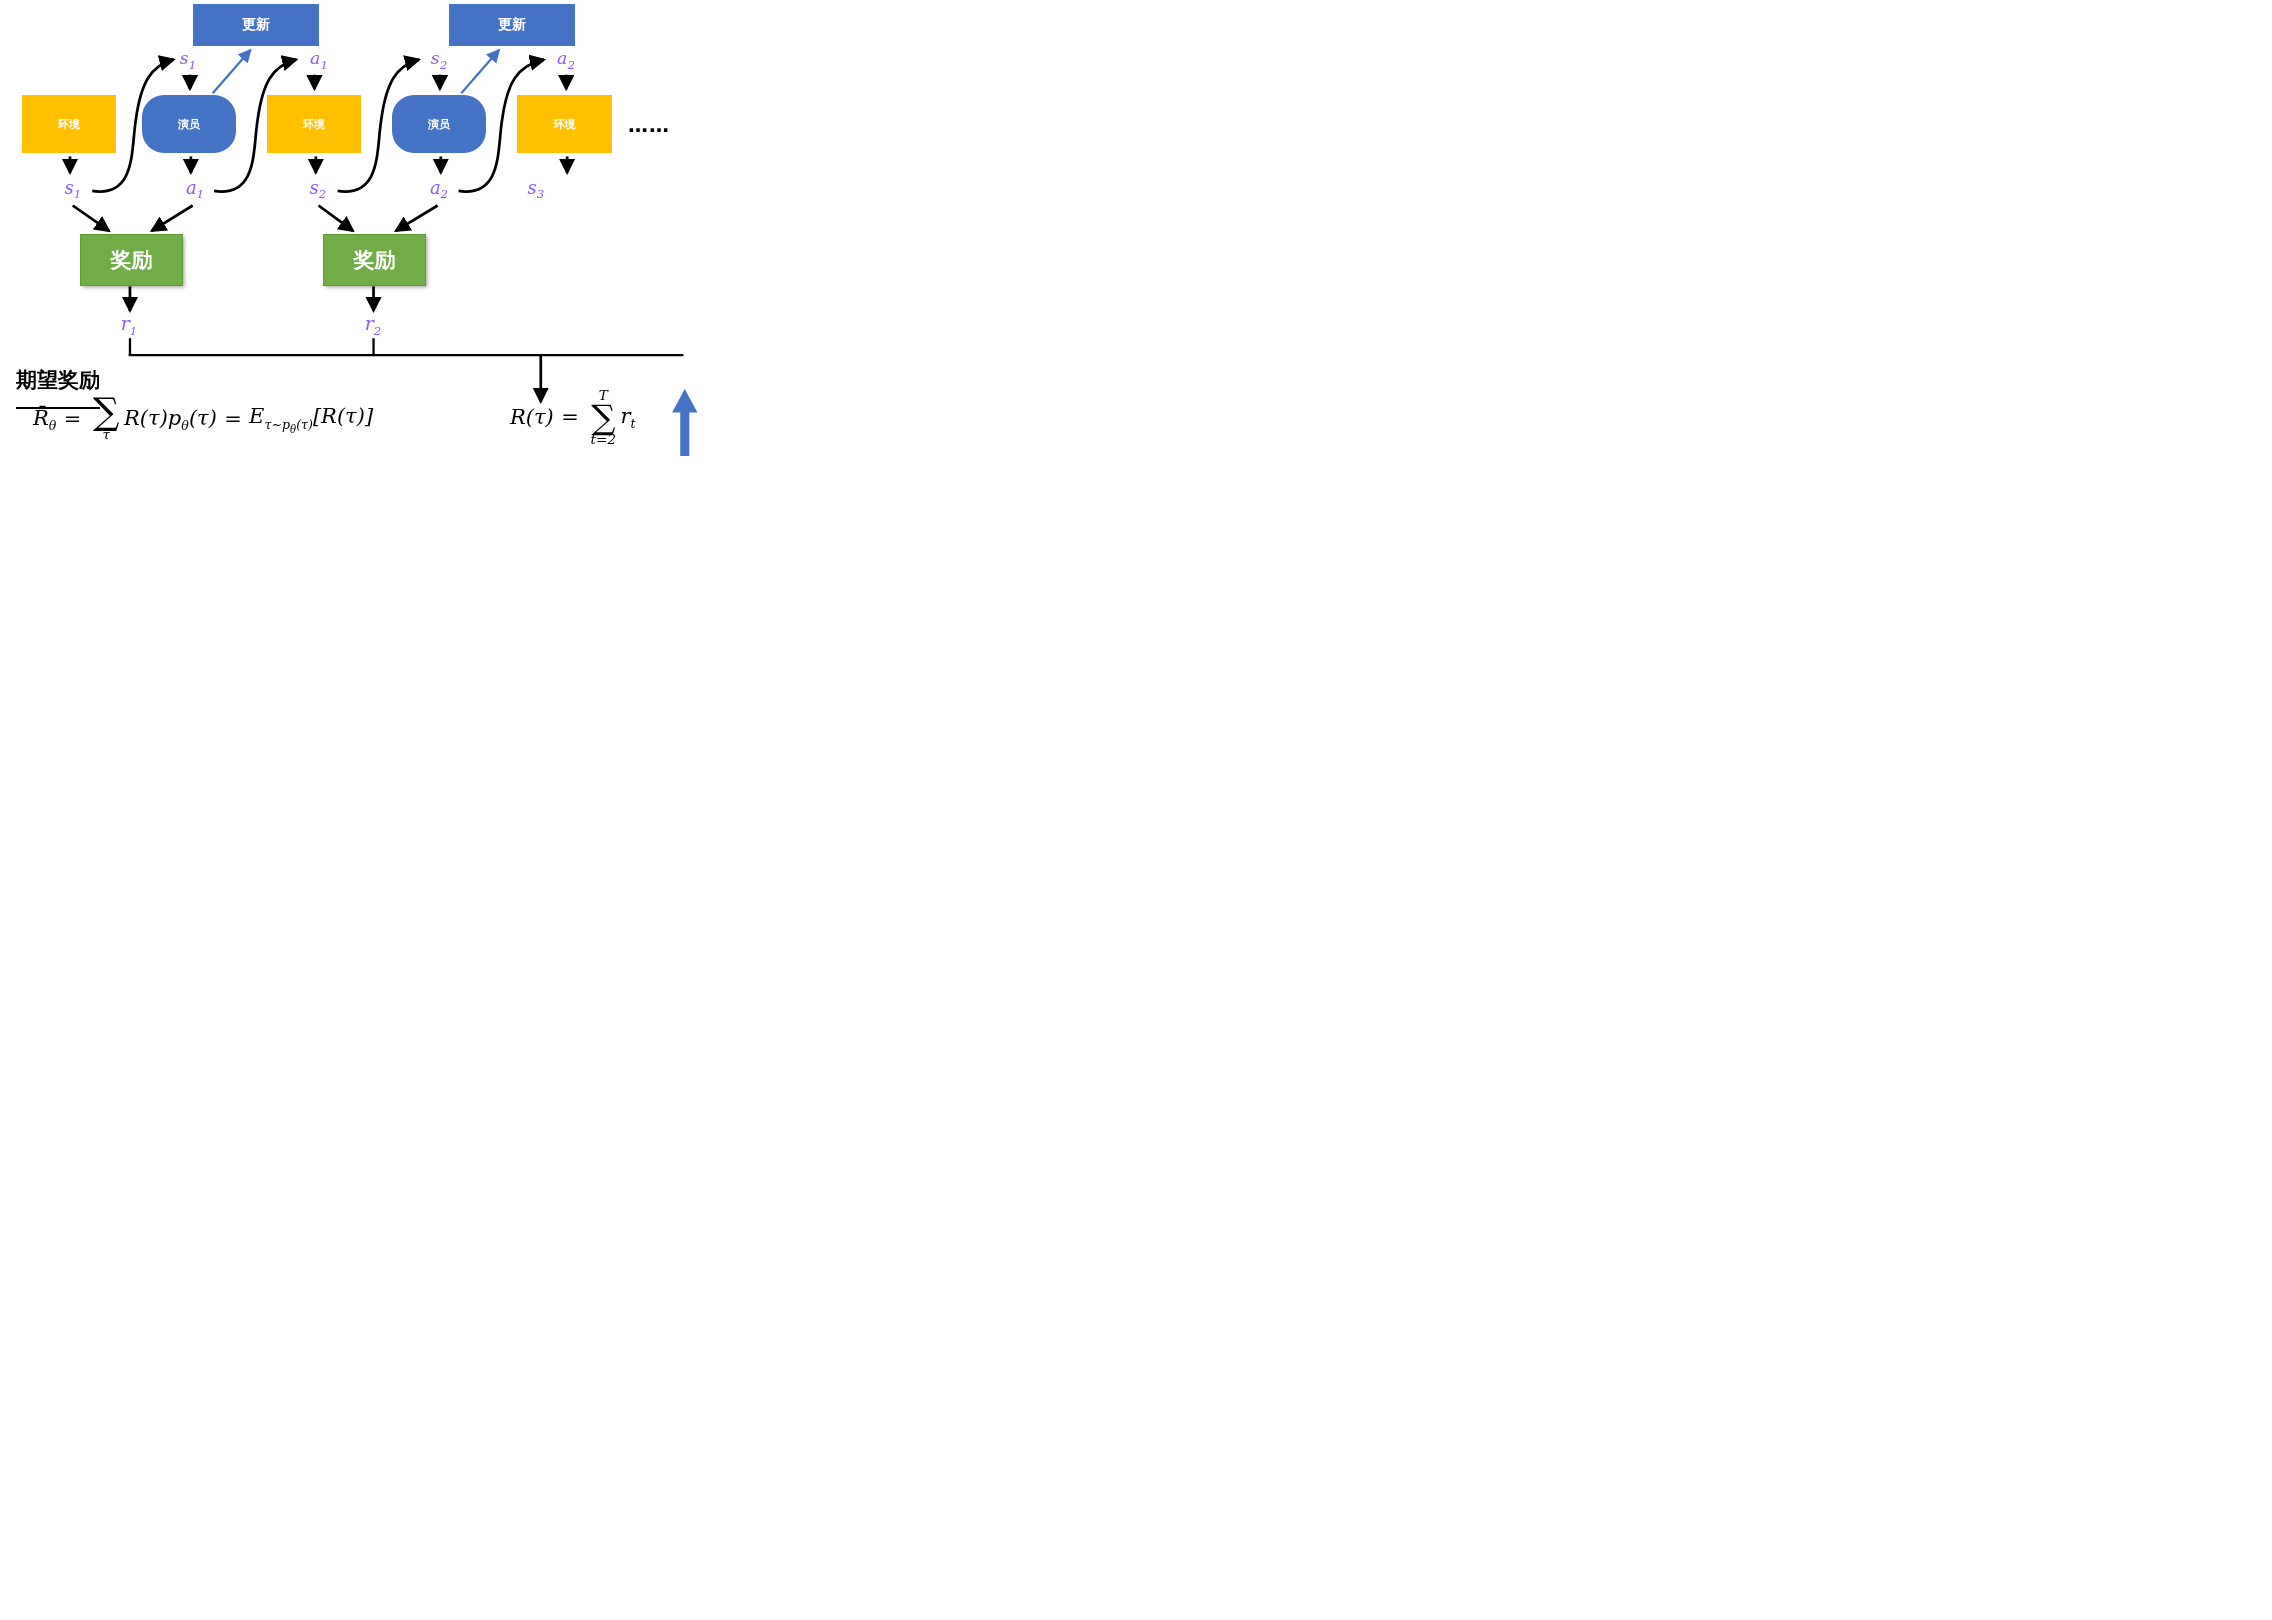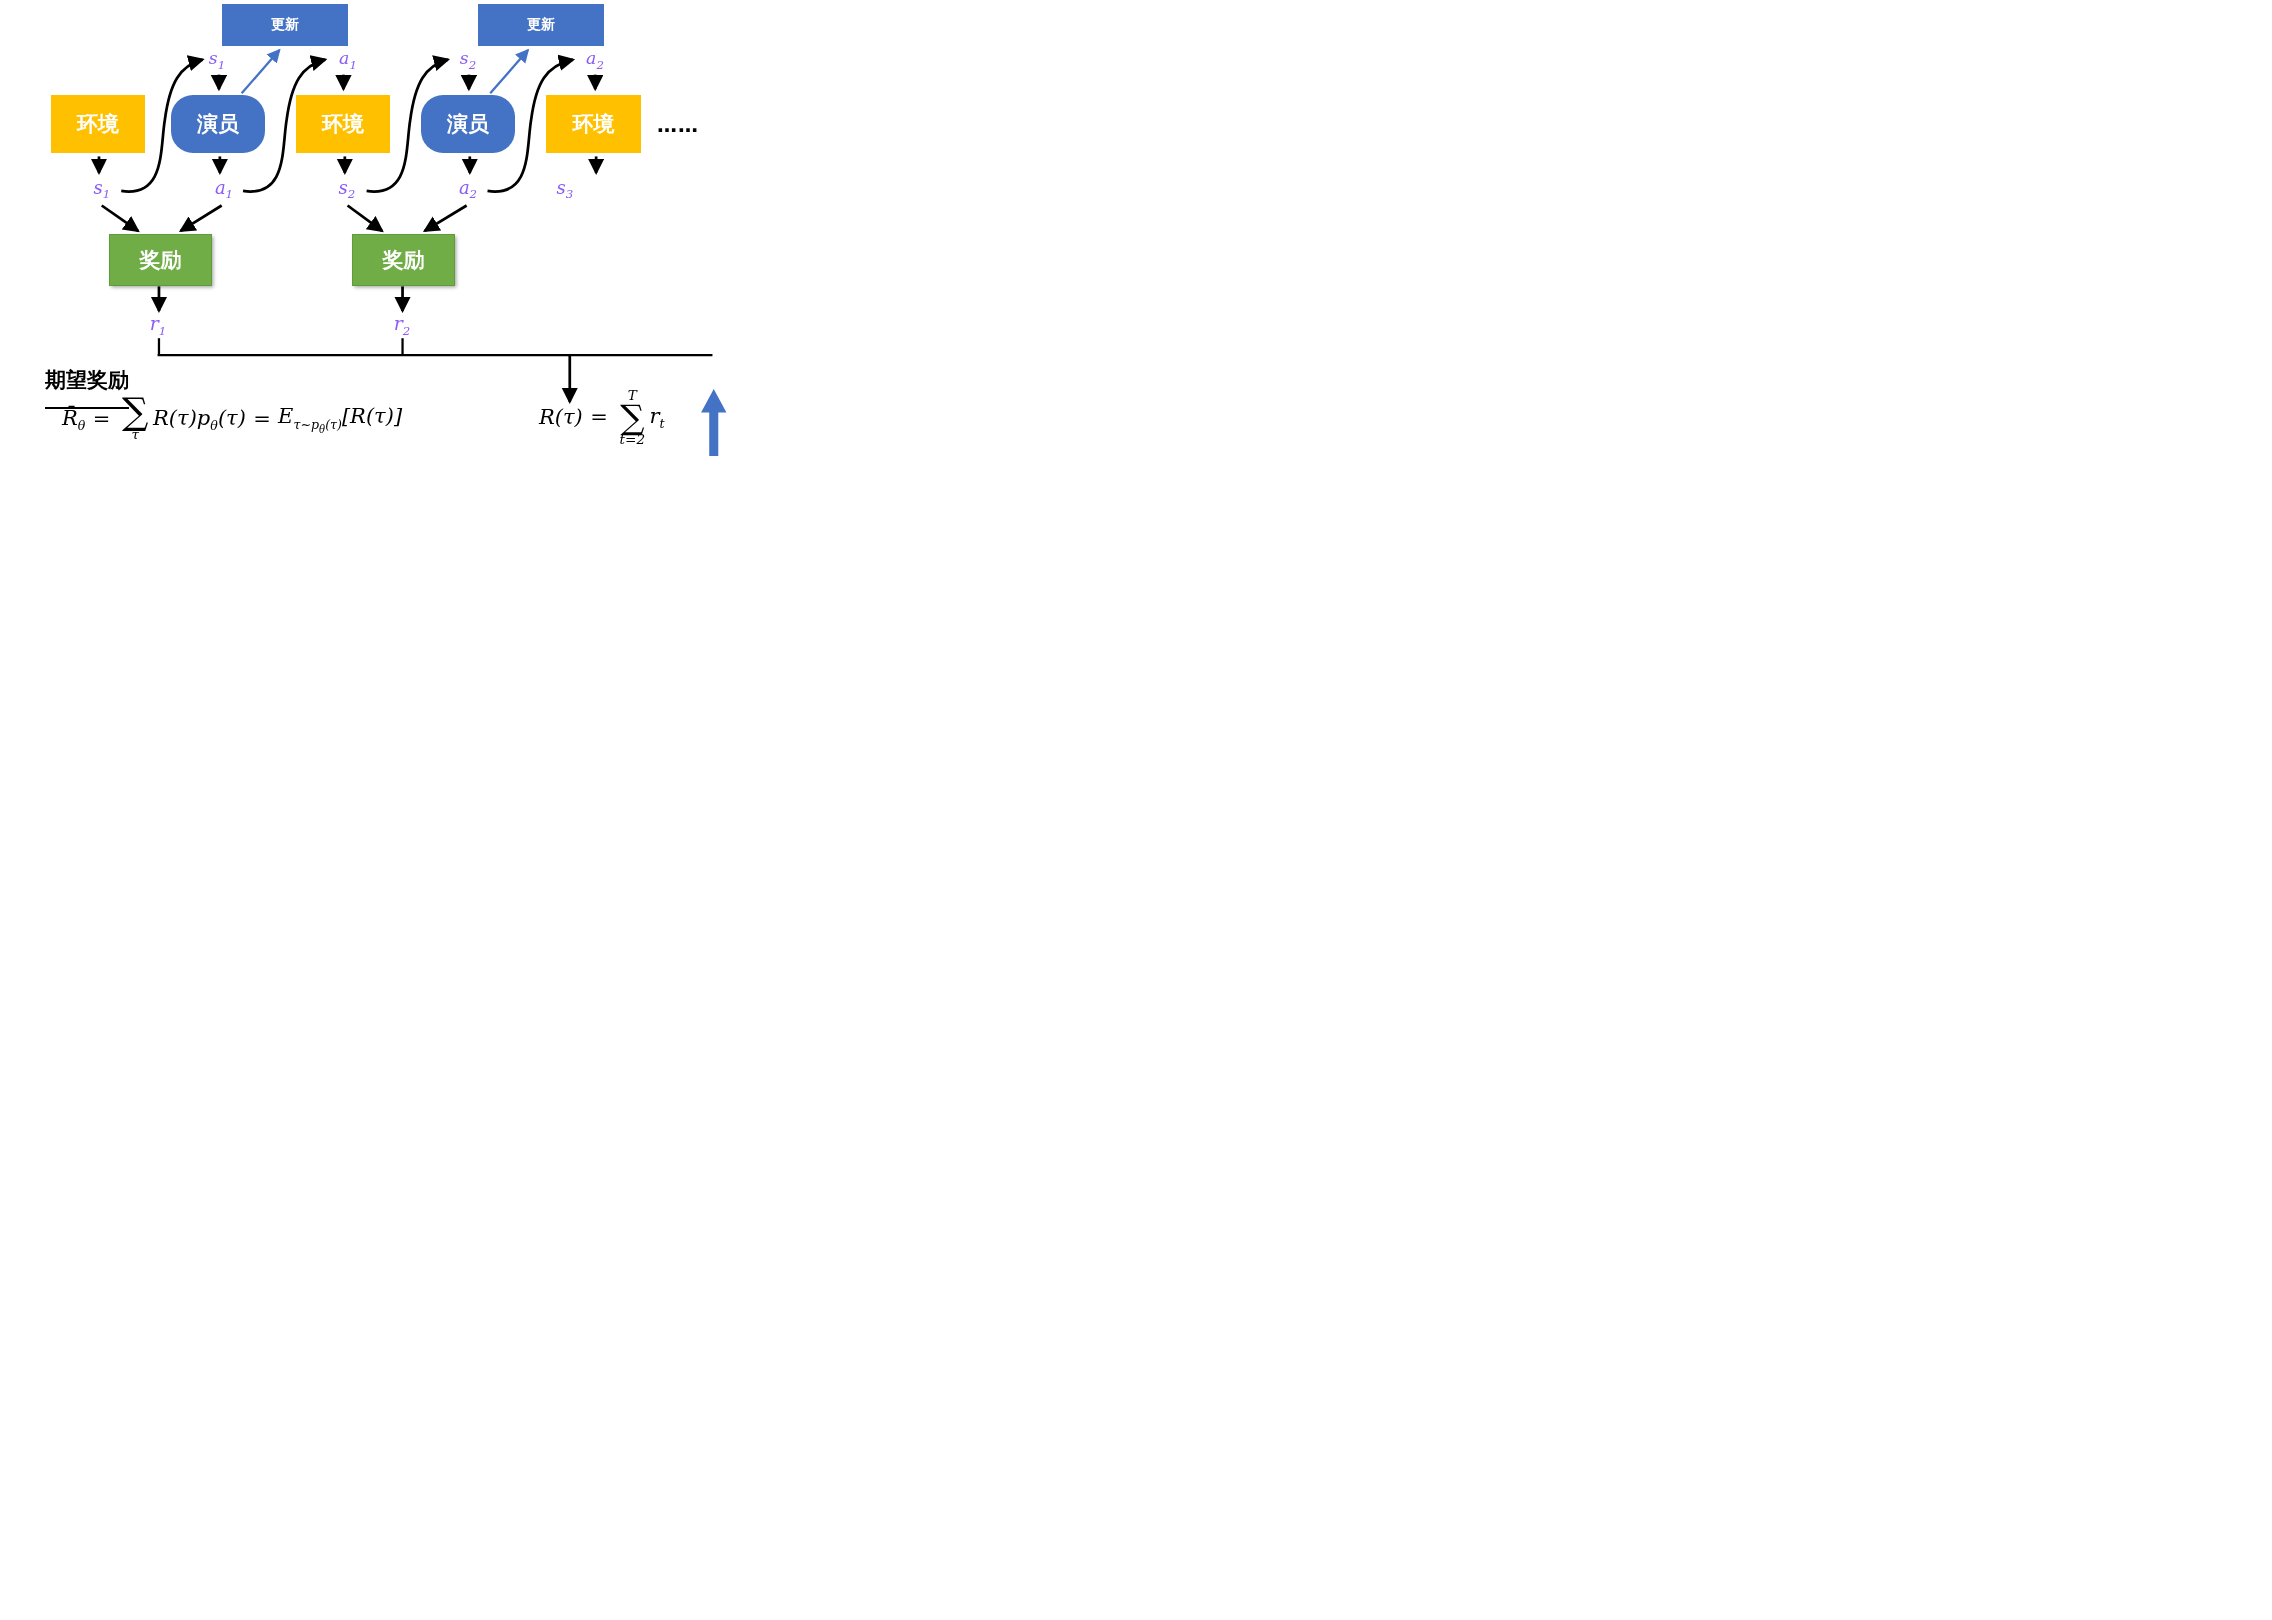--- a/index.html
+++ b/index.html
@@ -2,33 +2,32 @@
 <html style="--env-color: #FFC000; --actor-color: #4472C4; --reward-color: #70AD47; --arrow-color: #000000; --accent-color: #4472C4;font-size:7.3px"><head>
 <meta charset="utf-8">
 <style>
   html,body{margin:0;padding:0;background:#ffffff;}
   .canvas{
     position:relative;
     width:698px;height:466px;
     background:#ffffff;
     overflow:hidden;
     font-family:"DejaVu Serif","Liberation Serif",serif;
-    margin-left:29px;
   }
   svg.arrows{position:absolute;left:0;top:0;pointer-events:none;}
   .arr{stroke:var(--arrow-color,#000);stroke-width:6;fill:none;}
   .thin{stroke:var(--arrow-color,#000);stroke-width:5;fill:none;}
   .arrb{stroke:var(--accent-color,#4472C4);stroke-width:5;fill:none;}
   .accent-fill{fill:var(--accent-color,#4472C4);}
 
   .box{
     position:absolute;display:flex;align-items:center;justify-content:center;
     color:#fff;font-weight:700;
     font-family:"DejaVu Sans","Liberation Sans",sans-serif;
-    font-size:21px;
+    font-size:11px;
   }
   .box-env{background:var(--env-color,#FFC000);}
   .box-actor{background:var(--actor-color,#4472C4);border-radius:22px;}
   .box-update{background:var(--actor-color,#4472C4);font-size:14px;}
   .box-reward{
     background:var(--reward-color,#70AD47);
     font-size:21px;
     border:0.5px solid #5e9c3a;
     box-shadow:1.8px 2.3px 3.6px rgba(0,0,0,.35);
   }

